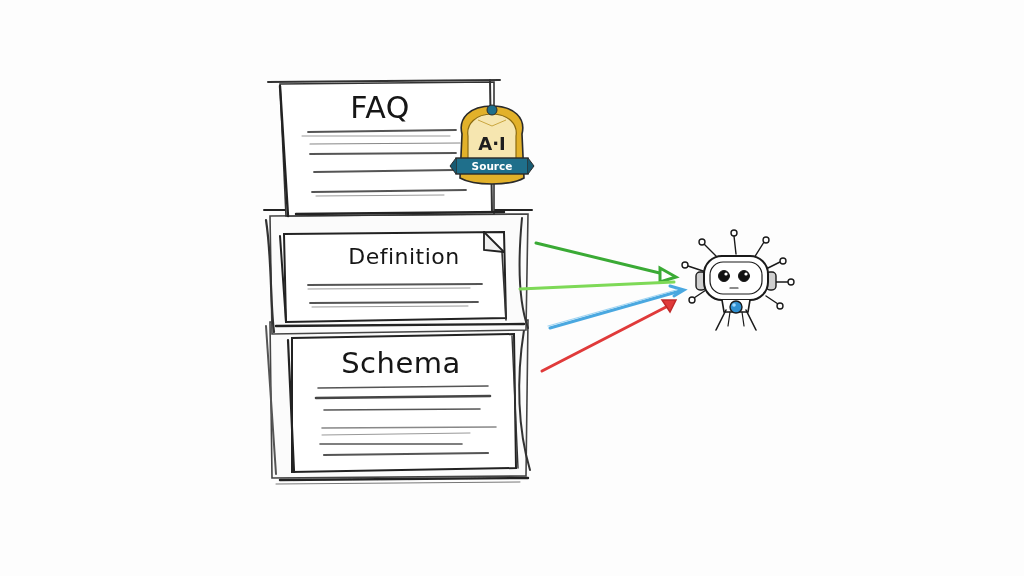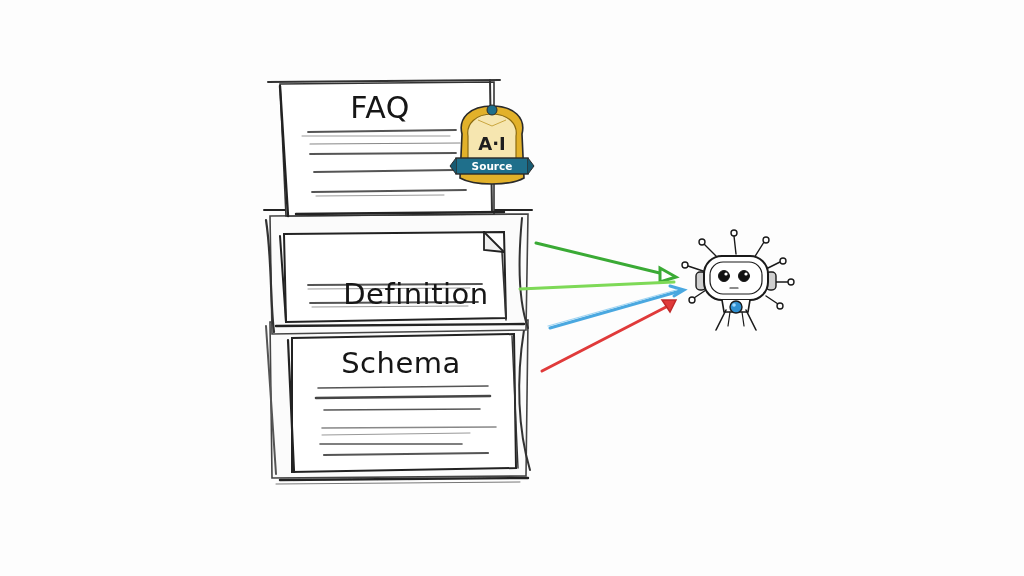--- a/index.html
+++ b/index.html
@@ -173,14 +173,14 @@
     <circle cx="734" cy="305" r="1.8" fill="#9fd8ff" stroke="none"></circle>
 
     <path d="M726 310 L716 330" stroke-width="1.6"></path>
     <path d="M746 310 L756 330" stroke-width="1.6"></path>
     <path d="M730 312 L728 326" stroke-width="1.2"></path>
     <path d="M742 312 L744 326" stroke-width="1.2"></path>
   </g>
 </svg>
 
 <div class="card-label" style="left:330px; top:90px; width:100px; font-size:30px;">FAQ</div>
-<div class="card-label" style="left:336px; top:244px; width:160px; font-size:29px;margin-top:33px;">Definition</div>
+<div class="card-label" style="left:324px; top:244px; width:160px; font-size:22px;">Definition</div>
 <div class="card-label" style="left:336px; top:346px; width:130px; font-size:29px;">Schema</div>
 
 </body></html>

